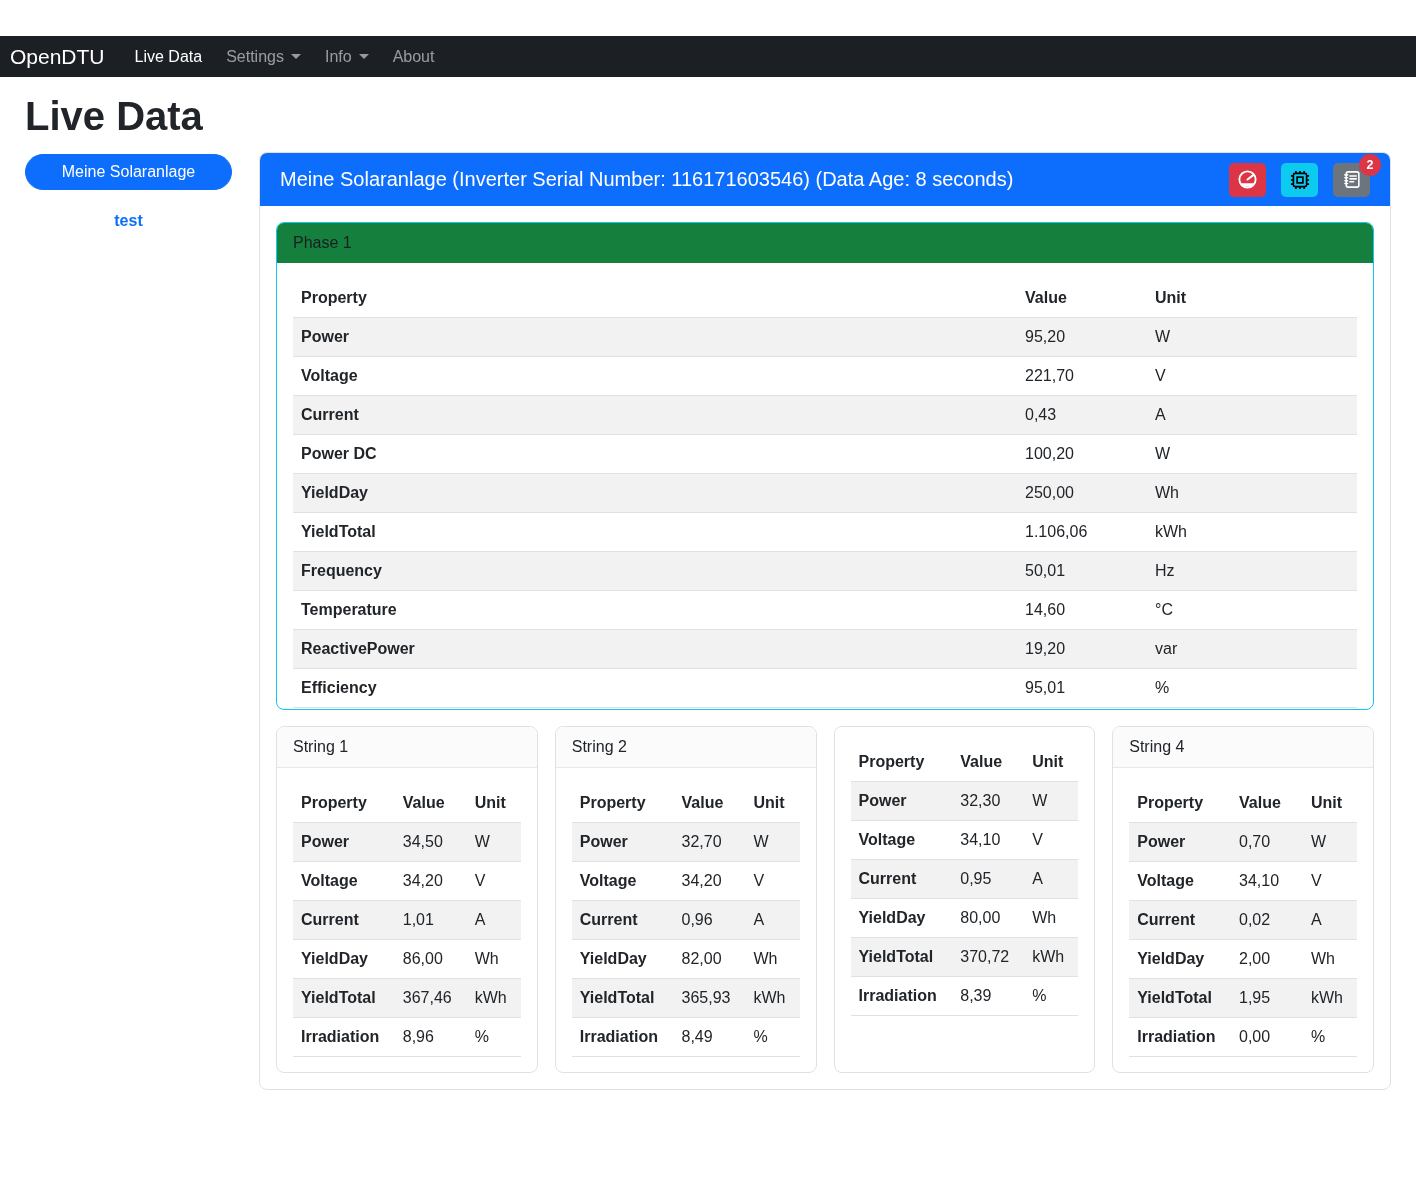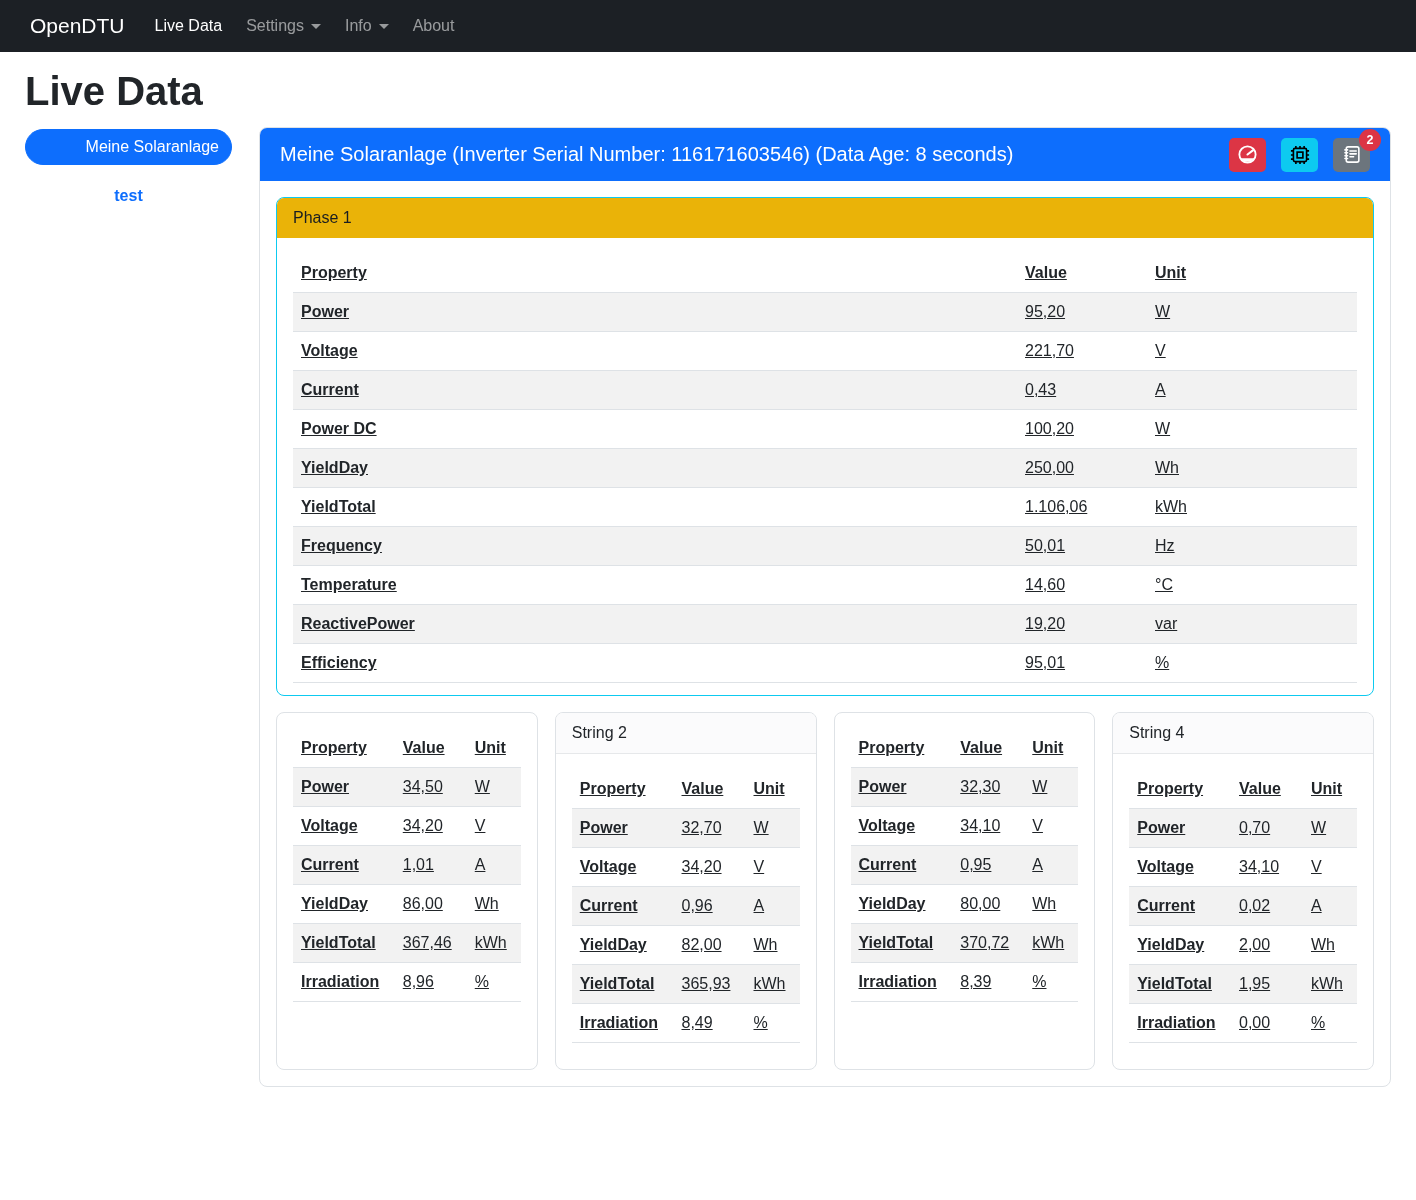--- a/index.html
+++ b/index.html
@@ -8,24 +8,25 @@
     font-family: "Liberation Sans", sans-serif;
     color:#212529;
     background:#fff;
     font-size:16px;
     width:1416px;
   }
 
   
   .navbar {
     background:#1c2025;
-    height:52px;
+    height:41px;
     display:flex;
     align-items:center;
-    padding:0 24px;
+    padding:0 4px;
+    margin-top:36px;
   }
   .brand {
     color:#fff;
     font-size:21px;
     margin:0 18px 0 6px;
     cursor:pointer;
     white-space:nowrap;
   }
   .nav-list { display:flex; list-style:none; margin:0; padding:0; }
   .nav-item {
@@ -63,21 +64,20 @@
     display:block;
     width:100%;
     background:#0d6efd;
     border:1px solid #0d6efd;
     color:#fff;
     font-size:16px;
     font-family:inherit;
     padding:8px 12px;
     border-radius:18px;
     cursor:pointer;
-    text-align:right;
   }
   .inv-links { text-align:center; margin-top:22px; }
   .inv-link { color:#0d6efd; text-decoration:none; cursor:pointer;font-weight:bold; }
 
   
   .main-col { flex:1; min-width:0; }
   .main-card {
     border:1px solid #dee2e6;
     border-radius:8px;
     overflow:hidden;
@@ -121,33 +121,32 @@
   }
   .main-card-body { padding:16px; }
 
   
   .phase-card {
     border:1px solid #0dcaf0;
     border-radius:8px;
     overflow:hidden;
   }
   .phase-header {
-    background:#eab308;
+    background:#15803d;
     color:#1a1e21;
     padding:11px 16px;
   }
   .phase-body { padding:16px 16px 0 16px; }
 
   
   table.data-table {
     width:100%;
     border-collapse:collapse;
-    margin-bottom:12px;
+    margin-bottom:1px;
     font-size:16px;
-    text-decoration:underline;
   }
   .data-table th, .data-table td {
     padding:10px 8px;
     border-bottom:1px solid #dee2e6;
     text-align:left;
     vertical-align:middle;
     font-weight:400;
   }
   .data-table thead th { font-weight:700; }
   .data-table tbody th { font-weight:700; }
@@ -325,20 +324,21 @@
                       <td class="ta-right">95,01</td>
                       <td>%</td>
                     </tr>
                   </tbody>
                 </table>
             </div>
           </div>
 
           <div class="strings-row" id="strings-row">
               <div class="string-card">
+                <div class="string-header">String 1</div>
                 <div class="string-body">
                   <table class="data-table string-table">
                     <colgroup>
                       <col class="col-property">
                       <col class="col-value">
                       <col class="col-unit">
                     </colgroup>
                     <thead>
                       <tr>
                         <th>Property</th>

